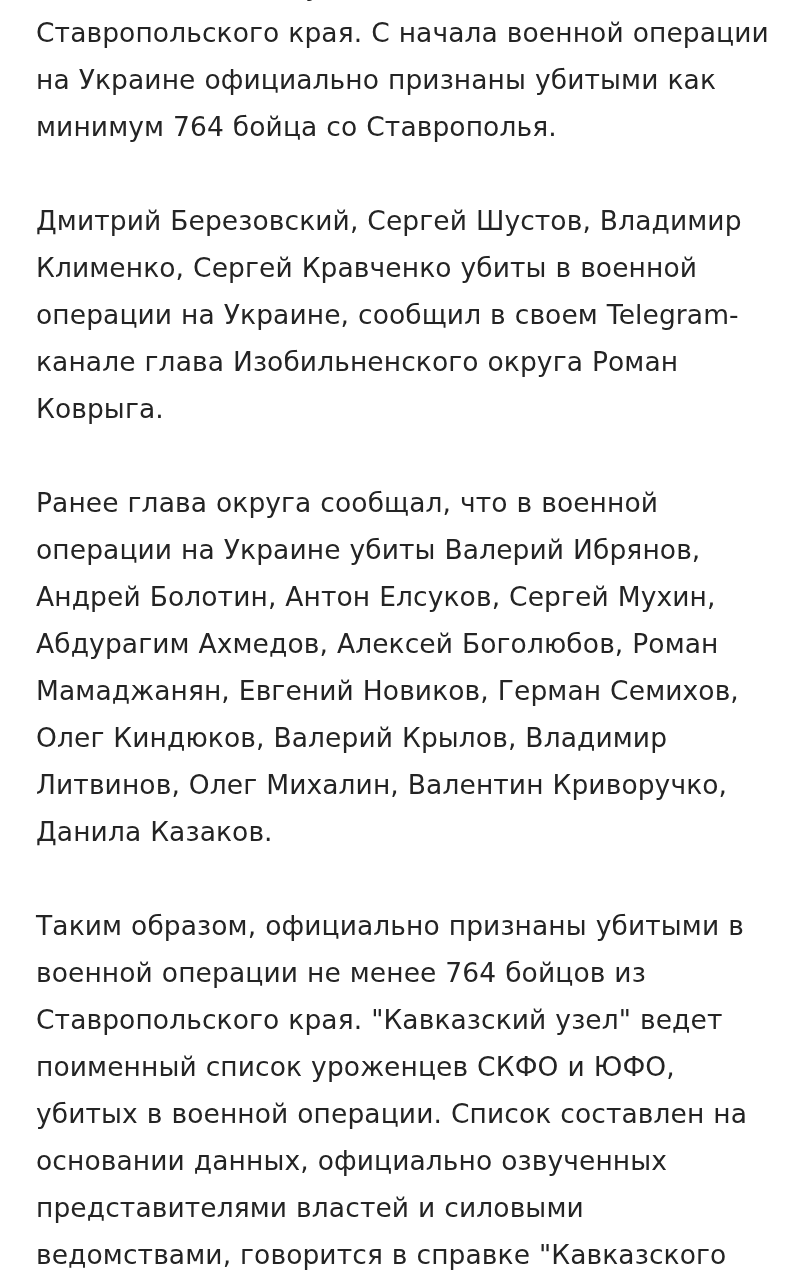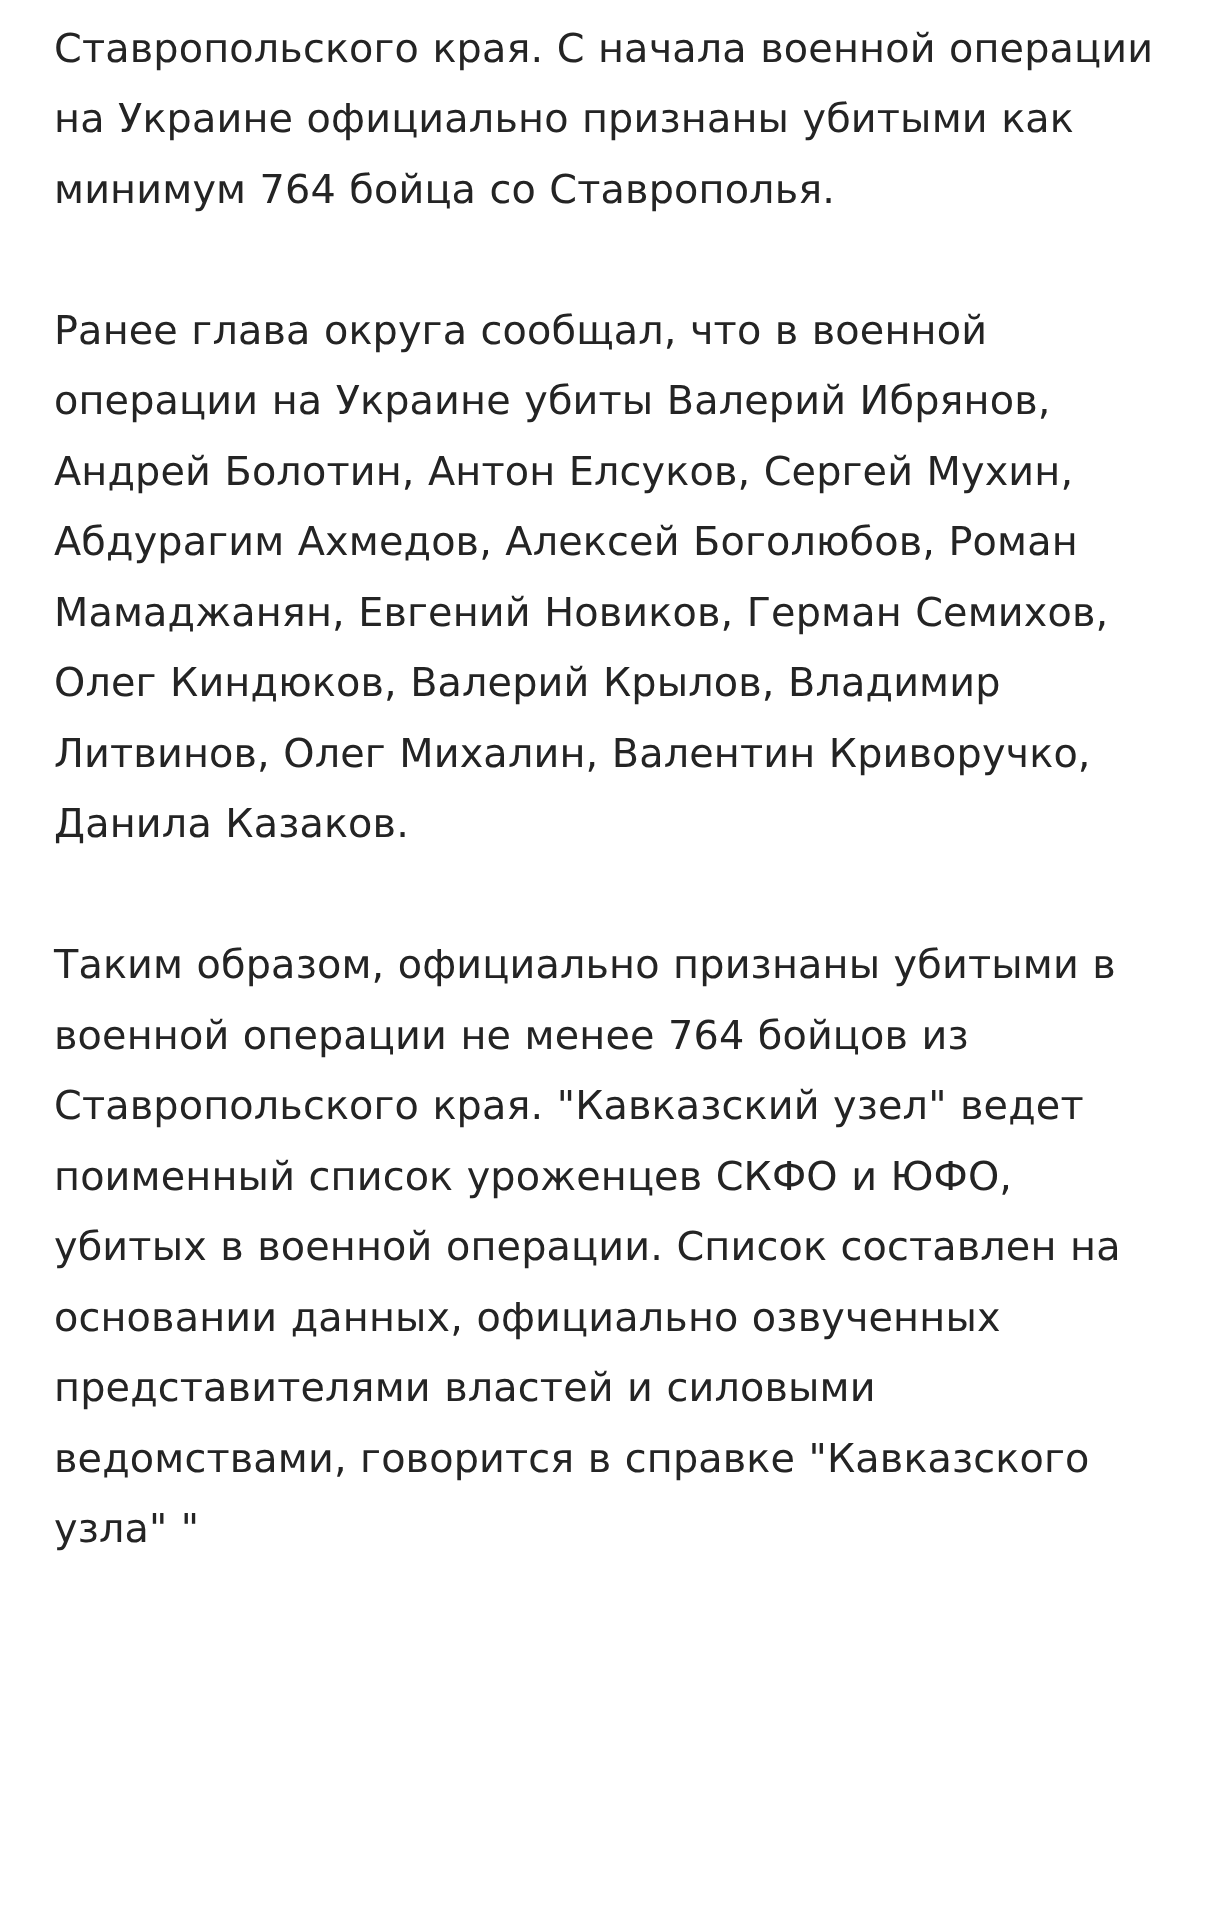--- a/index.html
+++ b/index.html
@@ -51,20 +51,21 @@
 </style>
 </head>
 <body>
 
 <div class="page">
 
   <div class="article">
 
     <p class="para first">Названы имена 19 убитых в зоне СВО бойцов из Ставропольского края. С начала военной операции на Украине официально признаны убитыми как минимум 764 бойца со Ставрополья.</p>
 
+    <p class="para">Дмитрий Березовский, Сергей Шустов, Владимир Клименко, Сергей Кравченко убиты в военной операции на Украине, сообщил в своем Telegram-канале глава Изобильненского округа Роман Коврыга.</p>
 
     <p class="para">Ранее глава округа сообщал, что в военной операции на Украине убиты Валерий Ибрянов, Андрей Болотин, Антон Елсуков, Сергей Мухин, Абдурагим Ахмедов, Алексей Боголюбов, Роман Мамаджанян, Евгений Новиков, Герман Семихов, Олег Киндюков, Валерий Крылов, Владимир Литвинов, Олег Михалин, Валентин Криворучко, Данила Казаков.</p>
 
     <p class="para"><span>Таким образом, официально признаны убитыми в военной операции не менее 764 бойцов из Ставропольского края. "Кавказский узел" ведет поименный список уроженцев СКФО и ЮФО, убитых в военной операции. Список составлен на основании данных, официально озвученных представителями властей и силовыми ведомствами, говорится в справке "Кавказского узла" "</span></p>
 
   </div>
 
   <div class="bottom-rule"></div>
 </div>
 

